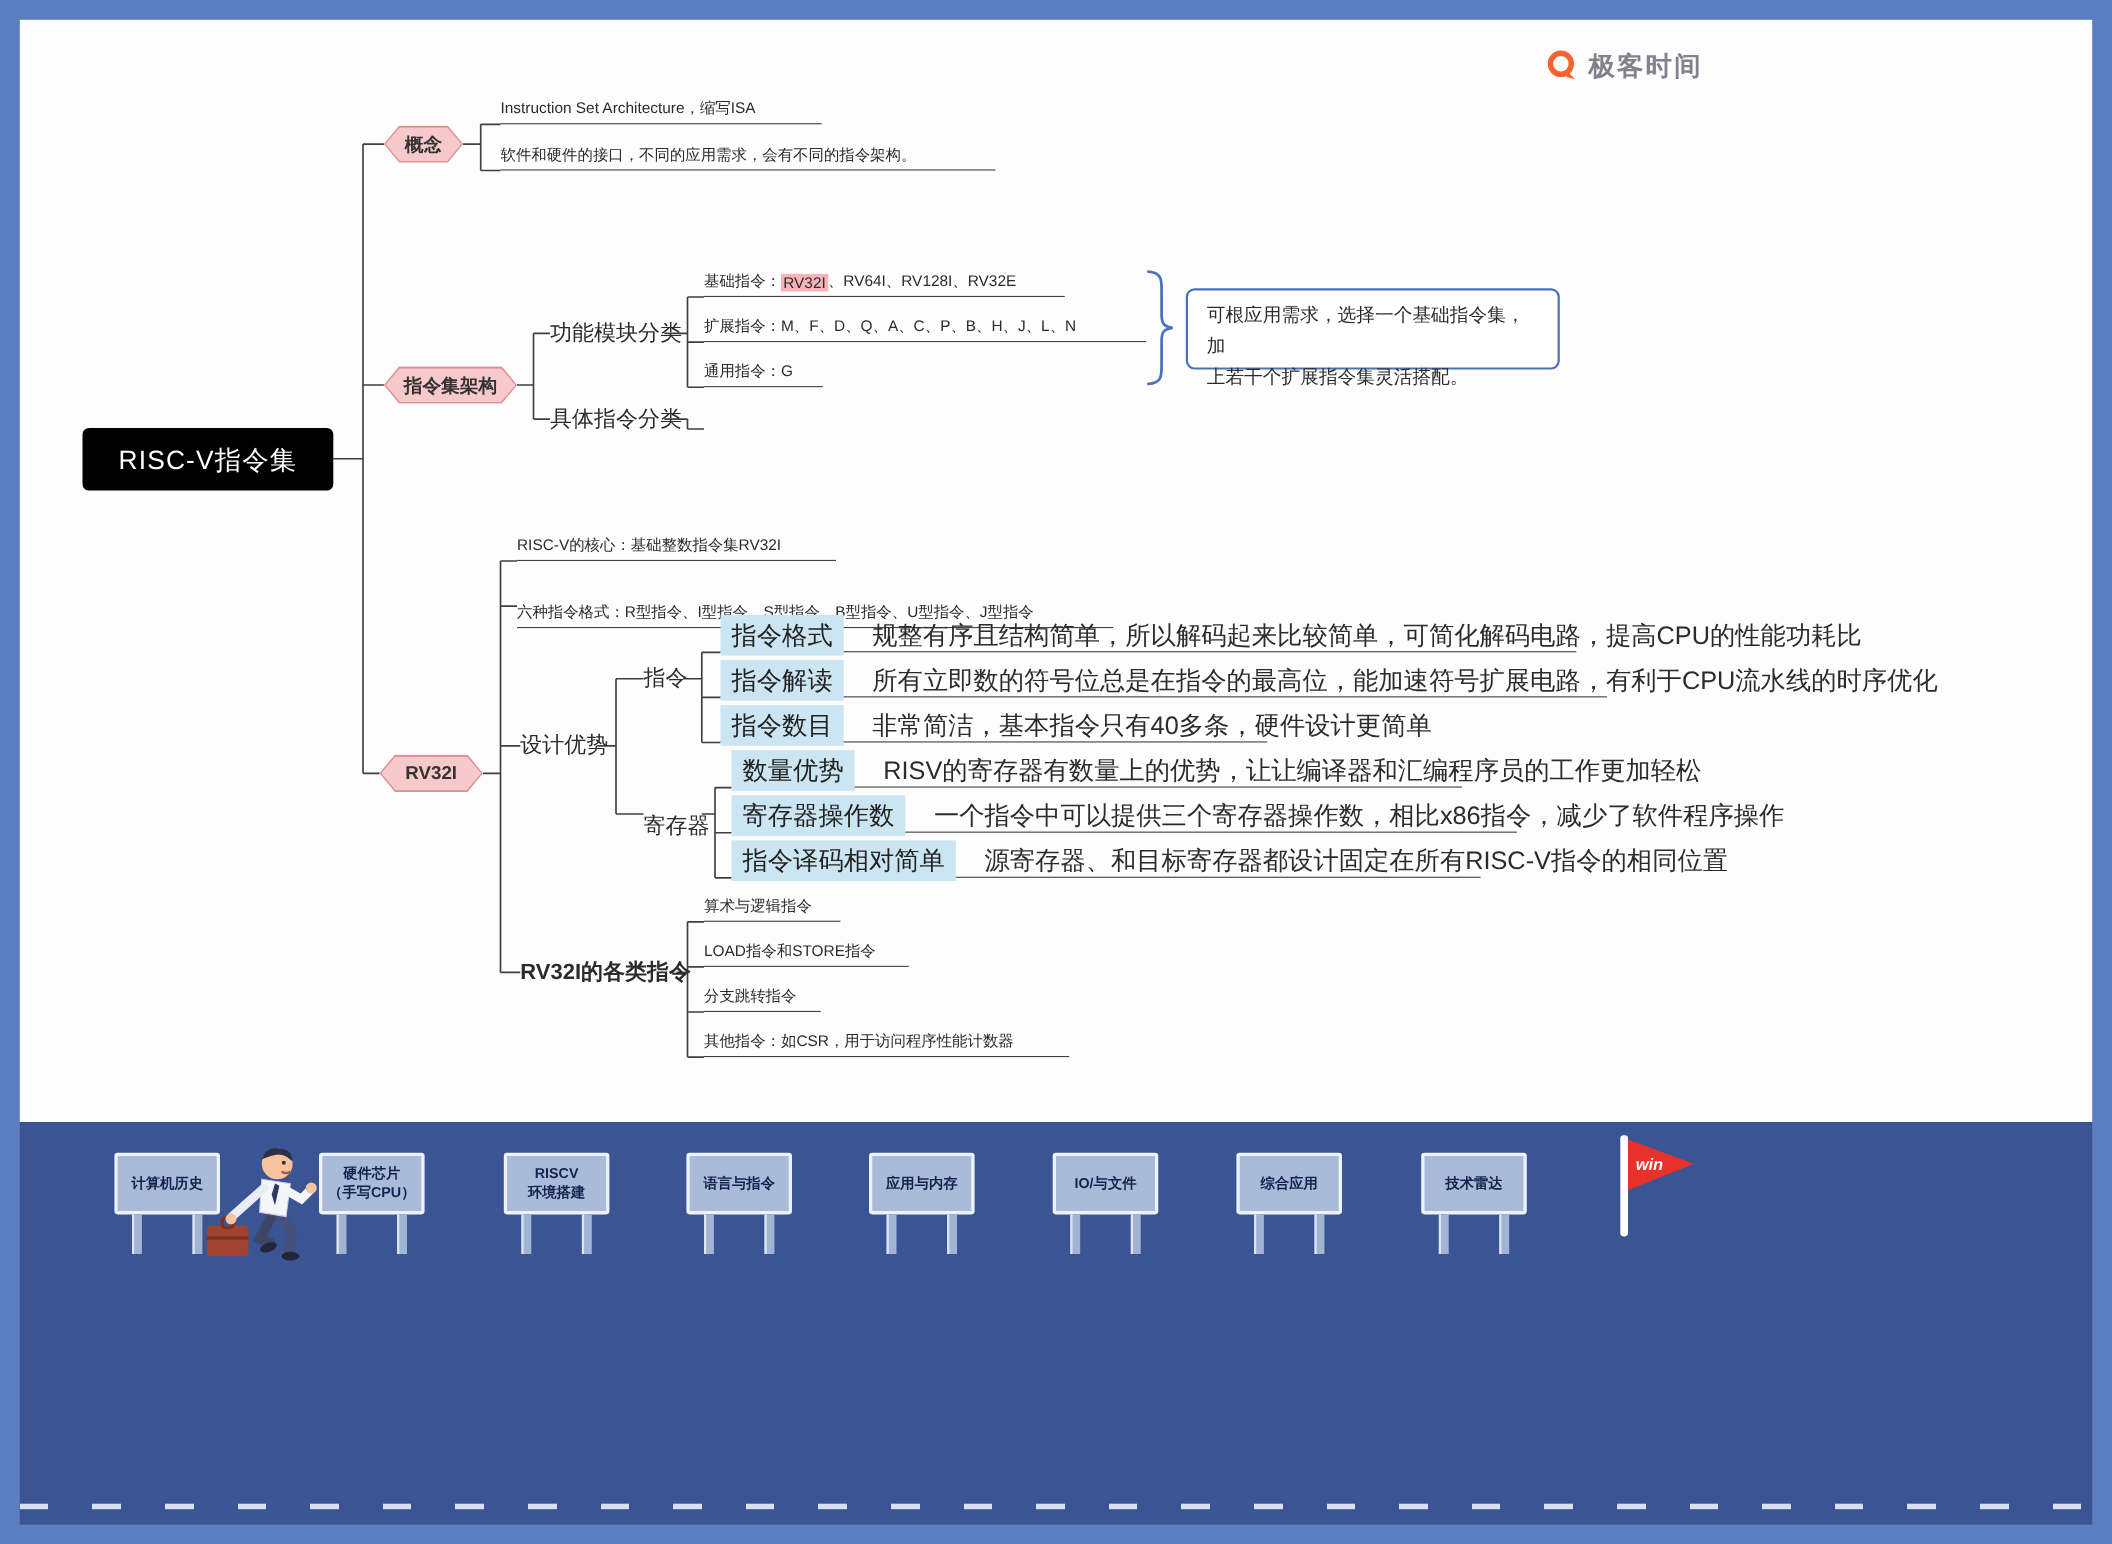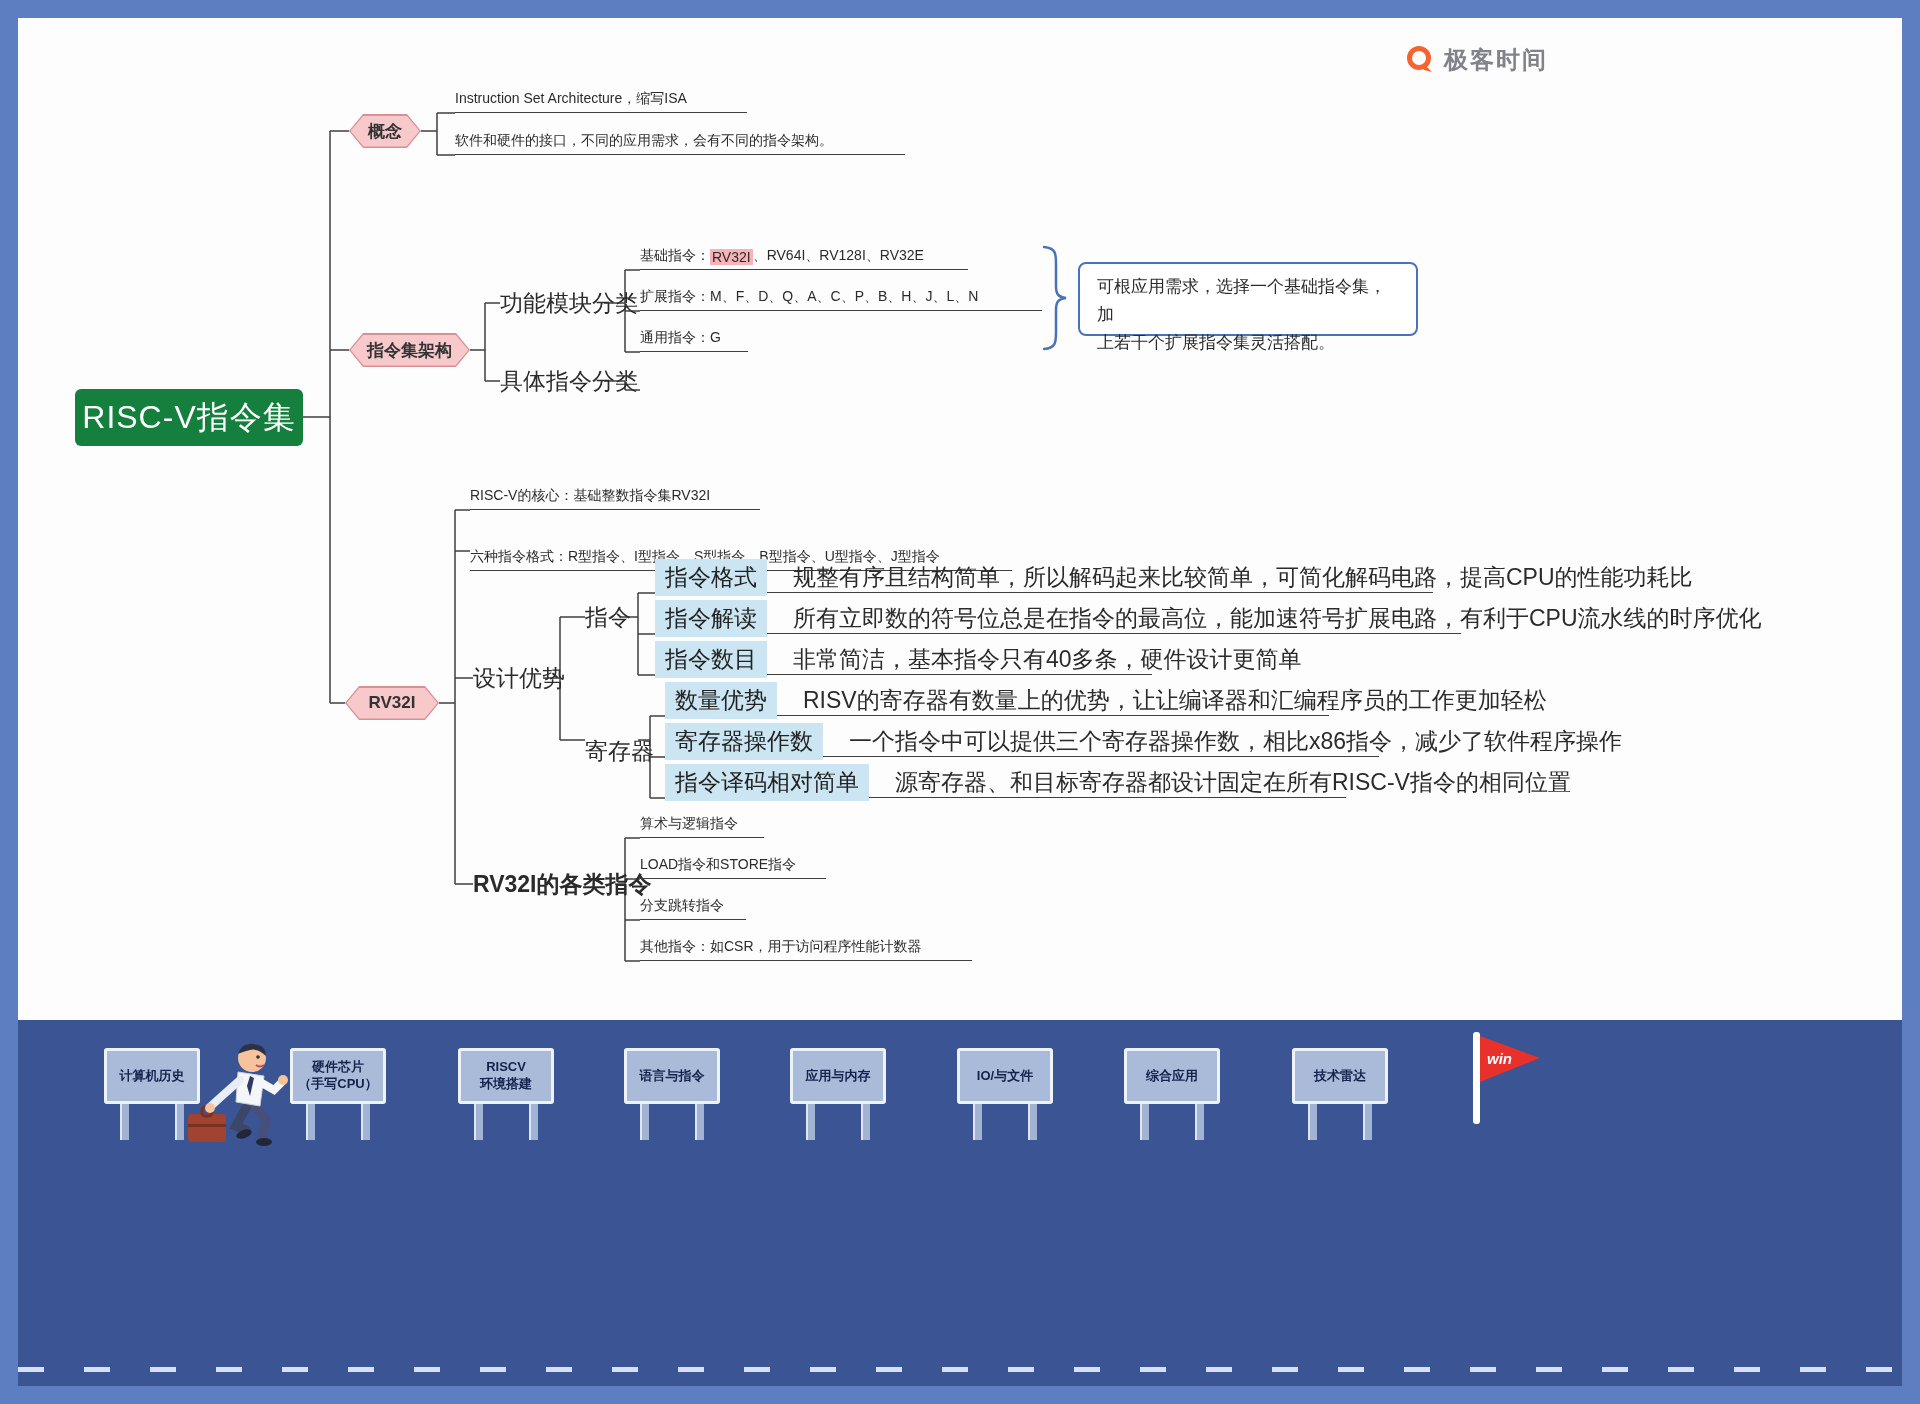--- a/index.html
+++ b/index.html
@@ -8,38 +8,38 @@
     background:#5d7ec0;
     font-family:"Liberation Sans","DejaVu Sans",sans-serif;
     color:#2b2b2b;
   }
   .canvas{position:absolute;left:18px;top:18px;width:1884px;height:1002px;background:#fdfdfd;}
   svg.connectors{position:absolute;left:0;top:0;}
 
   
   .root-node{
     position:absolute;left:75px;top:389px;width:228px;height:57px;
-    background:#15803d;border-radius:6px;color:#fff;font-size:32px;letter-spacing:1px;
+    background:#000000;border-radius:6px;color:#fff;font-size:24px;letter-spacing:1px;
     display:flex;align-items:center;justify-content:center;
   }
 
   
   .hex{position:absolute;}
   .hex .hex-bg{position:absolute;inset:0;background:#d98f94;
     clip-path:polygon(14px 0,calc(100% - 14px) 0,100% 50%,calc(100% - 14px) 100%,14px 100%,0 50%);}
   .hex .hex-in{position:absolute;inset:1.5px;background:#f7c9cb;
     clip-path:polygon(13px 0,calc(100% - 13px) 0,100% 50%,calc(100% - 13px) 100%,13px 100%,0 50%);
     display:flex;align-items:center;justify-content:center;font-size:17px;font-weight:bold;color:#333;}
 
   
   .node-line{
     position:absolute;height:28px;box-sizing:border-box;border-bottom:1.5px solid #3f3f3f;
     display:flex;align-items:flex-end;padding-bottom:4px;white-space:nowrap;font-size:14px;
   }
-  .node-plain{position:absolute;white-space:nowrap;font-size:23px;line-height:27px;}
+  .node-plain{position:absolute;white-space:nowrap;font-size:20px;line-height:27px;}
 
   .hl-pink{background:#f8b3b8;padding:0 2px;}
 
   
   .row{
     position:absolute;height:30px;box-sizing:border-box;border-bottom:1.5px solid #3f3f3f;
     display:flex;align-items:center;gap:26px;white-space:nowrap;font-size:23px;
   }
   .row .tag{background:#cbe6f2;padding:3px 10px;color:#222;}
 

